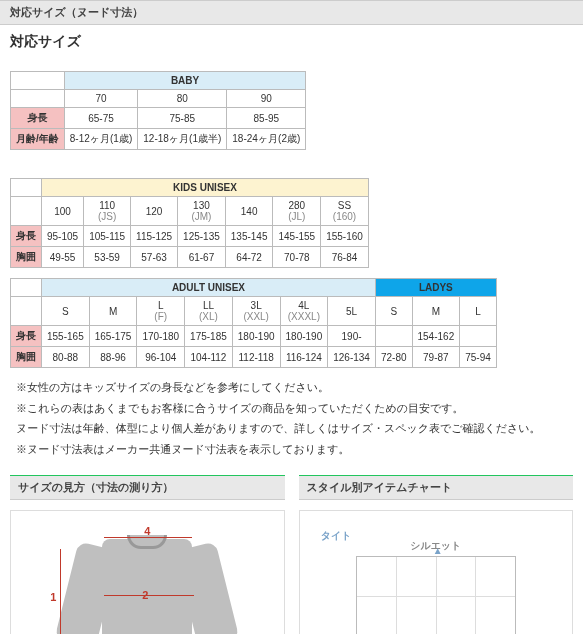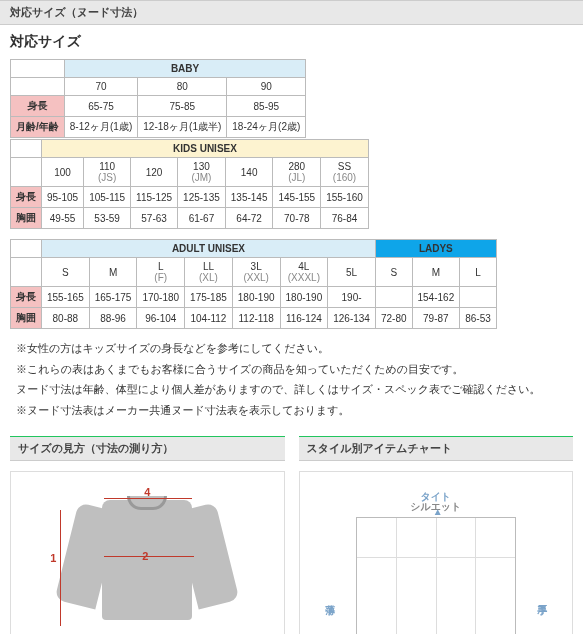--- a/index.html
+++ b/index.html
@@ -1,20 +1,20 @@
 <!DOCTYPE html>
 <html><head>
 <meta charset="utf-8">
 <style>
 *{box-sizing:border-box;margin:0;padding:0}
 body{font-family:"Hiragino Kaku Gothic Pro","Meiryo",sans-serif;font-size:11px;color:#333;background:#fff;width:583px}
 .hdr{background:#e8e8e8;border-top:1px solid #ccc;border-bottom:1px solid #ccc;padding:4px 10px;font-size:11px;font-weight:bold;color:#444}
 .sect{padding:8px 10px 14px}
-h2{font-size:14px;font-weight:bold;margin-bottom:8px}
-.tbls{display:flex;gap:1px;flex-wrap:wrap;margin-bottom:10px}
+h2{font-size:14px;font-weight:bold;margin-bottom:20px}
+.tbls{display:flex;gap:28px;flex-wrap:wrap;margin-bottom:10px}
 table{border-collapse:collapse;font-size:10px}
 th,td{border:1px solid #bbb;text-align:center;padding:3px 5px;white-space:nowrap}
 th{background:#fff;font-weight:normal}
 .grp{font-weight:bold}
 .grp.baby{background:#d9edf7}
 .grp.kids{background:#fdf3d0}
 .grp.adult{background:#d9edf7}
 .grp.ladys{background:#0ea5e9}
 .rowlbl{background:#f5c1c1;font-weight:bold}
 .notes{font-size:11px;line-height:1.7;padding-left:6px;color:#333}
@@ -38,21 +38,21 @@
 .dline{position:absolute;background:#c0392b}
 .dl1{left:28px;top:28px;width:1px;height:116px}
 .dl2{left:72px;top:74px;width:90px;height:1px}
 .dl4{left:72px;top:16px;width:88px;height:1px}
 
 .chart{position:relative;width:230px;height:230px;margin:0 auto}
 .grid{position:absolute;left:35px;top:35px;width:160px;height:160px;border:1px solid #bbb}
 .gv{position:absolute;top:0;bottom:0;width:1px;background:#ddd}
 .gh{position:absolute;left:0;right:0;height:1px;background:#ddd}
 .axlbl{position:absolute;font-size:10px;color:#7aa3c9;font-weight:bold}
-.ax-top{left:0;right:0;top:8px;text-align:center}
+.ax-top{left:0;right:0;top:8px;text-align:left}
 .ax-l{left:2px;top:50%;transform:translateY(-50%);writing-mode:vertical-rl}
 .ax-r{right:2px;top:50%;transform:translateY(-50%);writing-mode:vertical-rl}
 .sub{font-size:10px;color:#888}
 .axis-title-h{position:absolute;top:18px;left:0;right:0;text-align:center;font-size:10px;color:#888;font-weight:bold}
 .arrow{position:absolute;color:#7aa3c9;font-size:10px}
 </style>
 </head>
 <body>
 
 <div class="hdr"><span>対応サイズ（ヌード寸法）</span></div>
@@ -168,21 +168,21 @@
             <td class="rowlbl">胸囲</td>
       <td>80-88</td>
             <td>88-96</td>
             <td>96-104</td>
             <td>104-112</td>
             <td>112-118</td>
             <td>116-124</td>
             <td>126-134</td>
       <td>72-80</td>
             <td>79-87</td>
-            <td>86-53</td>
+            <td>75-94</td>
     </tr>
   </tbody>
       </table>
 </div>
 
 <div class="notes">
   <p>※女性の方はキッズサイズの身長などを参考にしてください。</p>
   <p>※これらの表はあくまでもお客様に合うサイズの商品を知っていただくための目安です。</p>
   <p>ヌード寸法は年齢、体型により個人差がありますので、詳しくはサイズ・スペック表でご確認ください。</p>
   <p></p>

